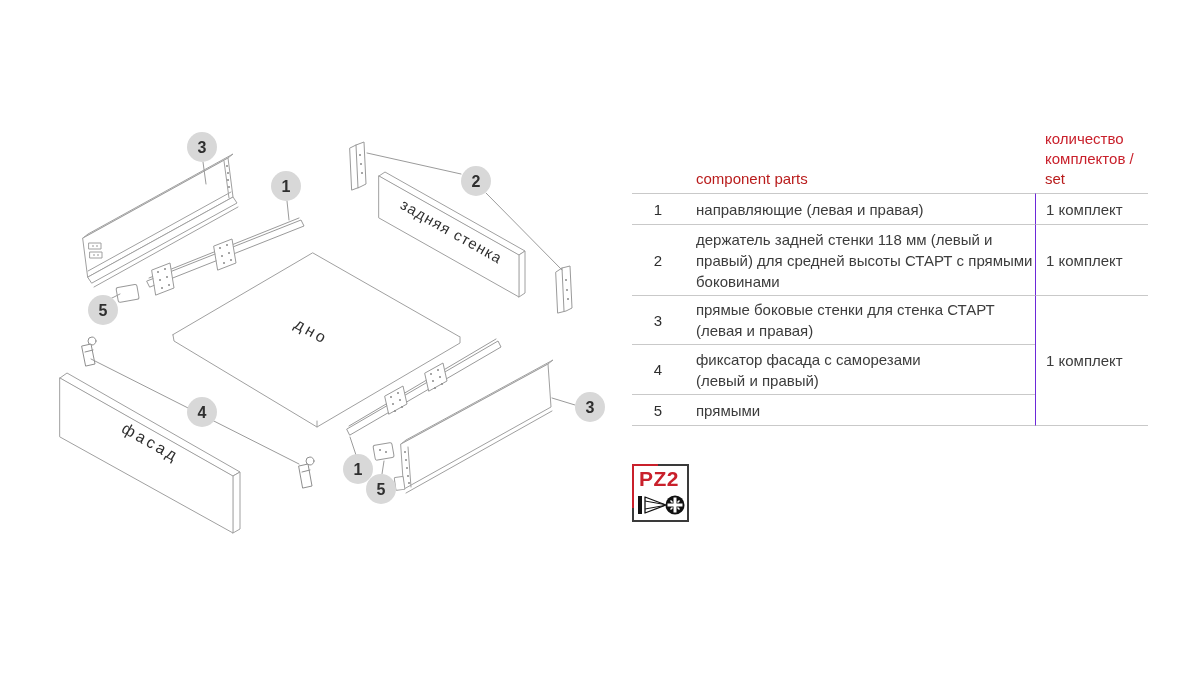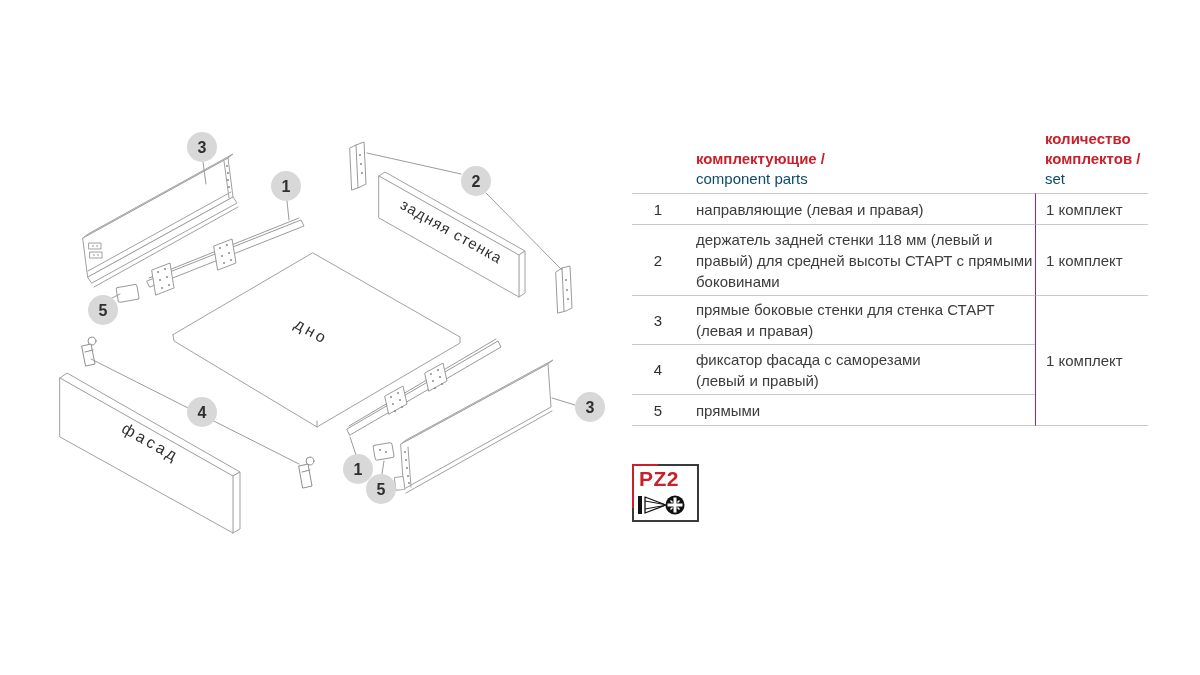--- a/index.html
+++ b/index.html
@@ -13,33 +13,33 @@
   .panel-label-big{font-size:16px;letter-spacing:3px;}
   .callout-num{font-size:16px;font-weight:bold;fill:#111;text-anchor:middle;}
 
   
   .table{position:absolute;left:632px;top:130px;display:grid;
          grid-template-columns:52px 351px 113px;
          grid-template-rows:63px 31px 71px 49px 50px 32px;
          color:#3c3c3c;font-size:15px;line-height:21px;}
   .cell{box-sizing:border-box;display:flex;}
   .head{flex-direction:column;justify-content:flex-end;padding-bottom:4px;line-height:20px;}
-  .hdr-ru{color:#c9202b;font-weight:bold;}
-  .hdr-en{color:#0c4a6e;}
+  .hdr-ru{color:#c9202b;font-weight:normal;}
+  .hdr-en{color:#b91c1c;}
   .c-name{padding-left:12px;}
   .c-qty{padding-left:10px;}
   .r{border-top:1px solid #c9c9c9;}
   .num{align-items:center;justify-content:center;color:#2e2e2e;}
   .name{align-items:center;padding-left:12px;white-space:pre-line;}
   .qty{align-items:center;padding-left:10px;border-left:1px solid #6d28d9;}
   .merged{grid-column:3;grid-row:4/7;border-top:1px solid #c9c9c9;}
   .last{border-bottom:1px solid #c9c9c9;}
 
   
-  .pz2{position:absolute;left:632px;top:464px;width:67px;height:58px;box-sizing:border-box;
+  .pz2{position:absolute;left:632px;top:464px;width:57px;height:58px;box-sizing:border-box;
        border:2px solid #3a3a3a;}
   .pz2::before{content:"";position:absolute;left:-2px;top:-2px;width:26px;height:2px;background:#c9202b;}
   .pz2::after{content:"";position:absolute;left:-2px;top:-2px;width:2px;height:44px;background:#c9202b;}
   .pz2-text{color:#c9202b;font-weight:bold;font-size:21px;line-height:22px;padding:2px 0 0 5px;
             letter-spacing:.5px;font-family:"Liberation Sans",sans-serif;}
   .pz2-icon{position:absolute;left:3px;top:27px;}
 </style>
 </head>
 <body>
 
@@ -216,21 +216,20 @@
       <circle cx="358" cy="469" r="15"></circle>
       <text class="callout-num" x="358" y="475">1</text>
       <circle cx="381" cy="489" r="15"></circle>
       <text class="callout-num" x="381" y="495">5</text>
     </g>
   </svg>
 
   <div class="table">
     <div class="cell head"></div>
     <div class="cell head c-name">
-      <div class="hdr-ru">комплектующие /</div>
       <div class="hdr-en">component parts</div>
     </div>
     <div class="cell head c-qty">
       <div class="hdr-ru">количество</div>
       <div class="hdr-ru">комплектов /</div>
       <div class="hdr-en">set</div>
     </div>
 
     <div class="cell num r">1</div>
     <div class="cell name r">направляющие (левая и правая)</div>

